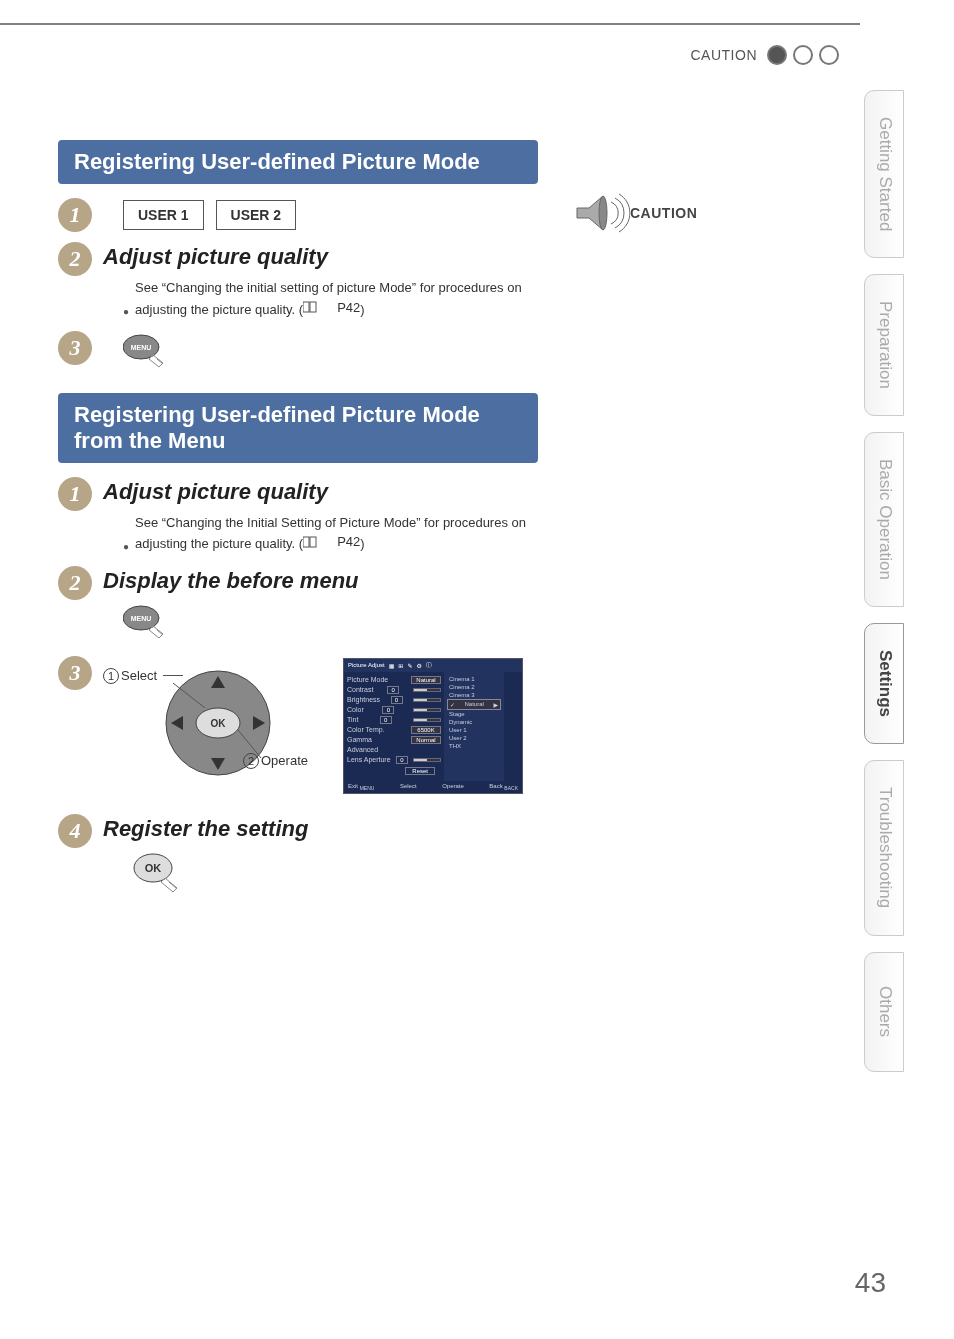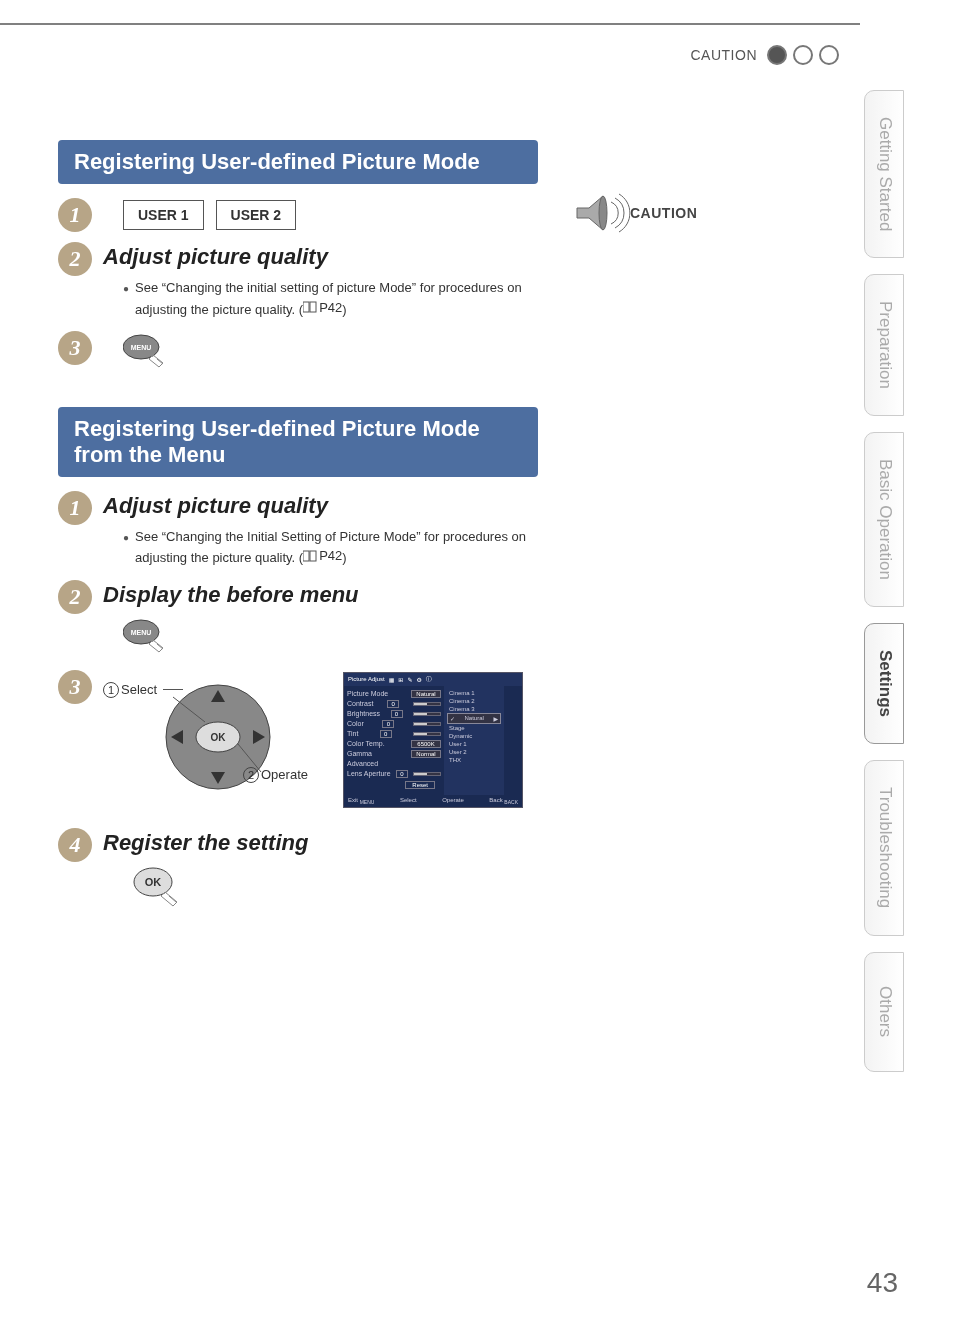--- a/index.html
+++ b/index.html
@@ -53,21 +53,21 @@
       width: 40px;
     }
     .side-tab.active {
       color: #444;
       font-weight: bold;
       border-color: #999;
     }
 
     .page-number {
       position: absolute;
-      right: 56px;
+      right: 68px;
       bottom: 40px;
       font-size: 28px;
       color: #666;
     }
 
     
     .content {
       position: absolute;
       top: 140px;
       left: 58px;
@@ -102,26 +102,26 @@
     }
     .step-title {
       font-size: 22px;
       font-weight: bold;
       font-style: italic;
       color: #222;
     }
     .step-title .normal { font-style: normal; }
     .step-title .arrow { font-style: normal; font-size: 20px; padding: 0 4px; }
     .step-body { margin-top: 8px; font-size: 13px; color: #333; line-height: 1.5; padding-left: 20px; }
-    .step-body .bullet { display: flex; }
+    .step-body .bullet { display: flex; align-items: flex-end; }
     .step-body .bullet::before { content: "●"; font-size: 10px; margin-right: 6px; margin-top: 3px; color: #555; }
     .pageref {
       display: inline-flex;
       align-items: center;
-      gap: 2px;
+      gap: 20px;
     }
     .pageref svg { width: 14px; height: 12px; }
 
     .mode-buttons {
       display: flex; gap: 12px;
       margin-top: 12px;
       margin-left: 20px;
     }
     .mode-btn {
       border: 1.5px solid #555;
@@ -327,21 +327,21 @@
     <div class="menu-key">
       <svg viewBox="0 0 52 36">
         <ellipse cx="18" cy="14" rx="18" ry="12" fill="#888" stroke="#444"></ellipse>
         <text x="18" y="17" font-size="7" fill="#fff" text-anchor="middle" font-weight="bold">MENU</text>
         <path d="M30 22 l10 8 l-4 4 l-10 -8 z" fill="none" stroke="#888"></path>
         <path d="M34 26 l6 5" stroke="#888" stroke-width="1"></path>
       </svg>
     </div>
   </div>
 
-  <div class="bluebar" style="margin-top:38px;">Registering User-defined Picture Mode from the Menu</div>
+  <div class="bluebar" style="margin-top:24px;">Registering User-defined Picture Mode from the Menu</div>
 
   <div class="step">
     <div class="step-num">1</div>
     <div class="step-title">Adjust picture quality</div>
     <div class="step-body">
       <div class="bullet">
         <span>
           <span>See “Changing the Initial Setting of Picture Mode” for procedures on adjusting the picture quality. (</span><span class="pageref">
               <svg viewBox="0 0 14 12">
                 <rect x="0" y="1" width="6" height="10" fill="none" stroke="#555"></rect>

